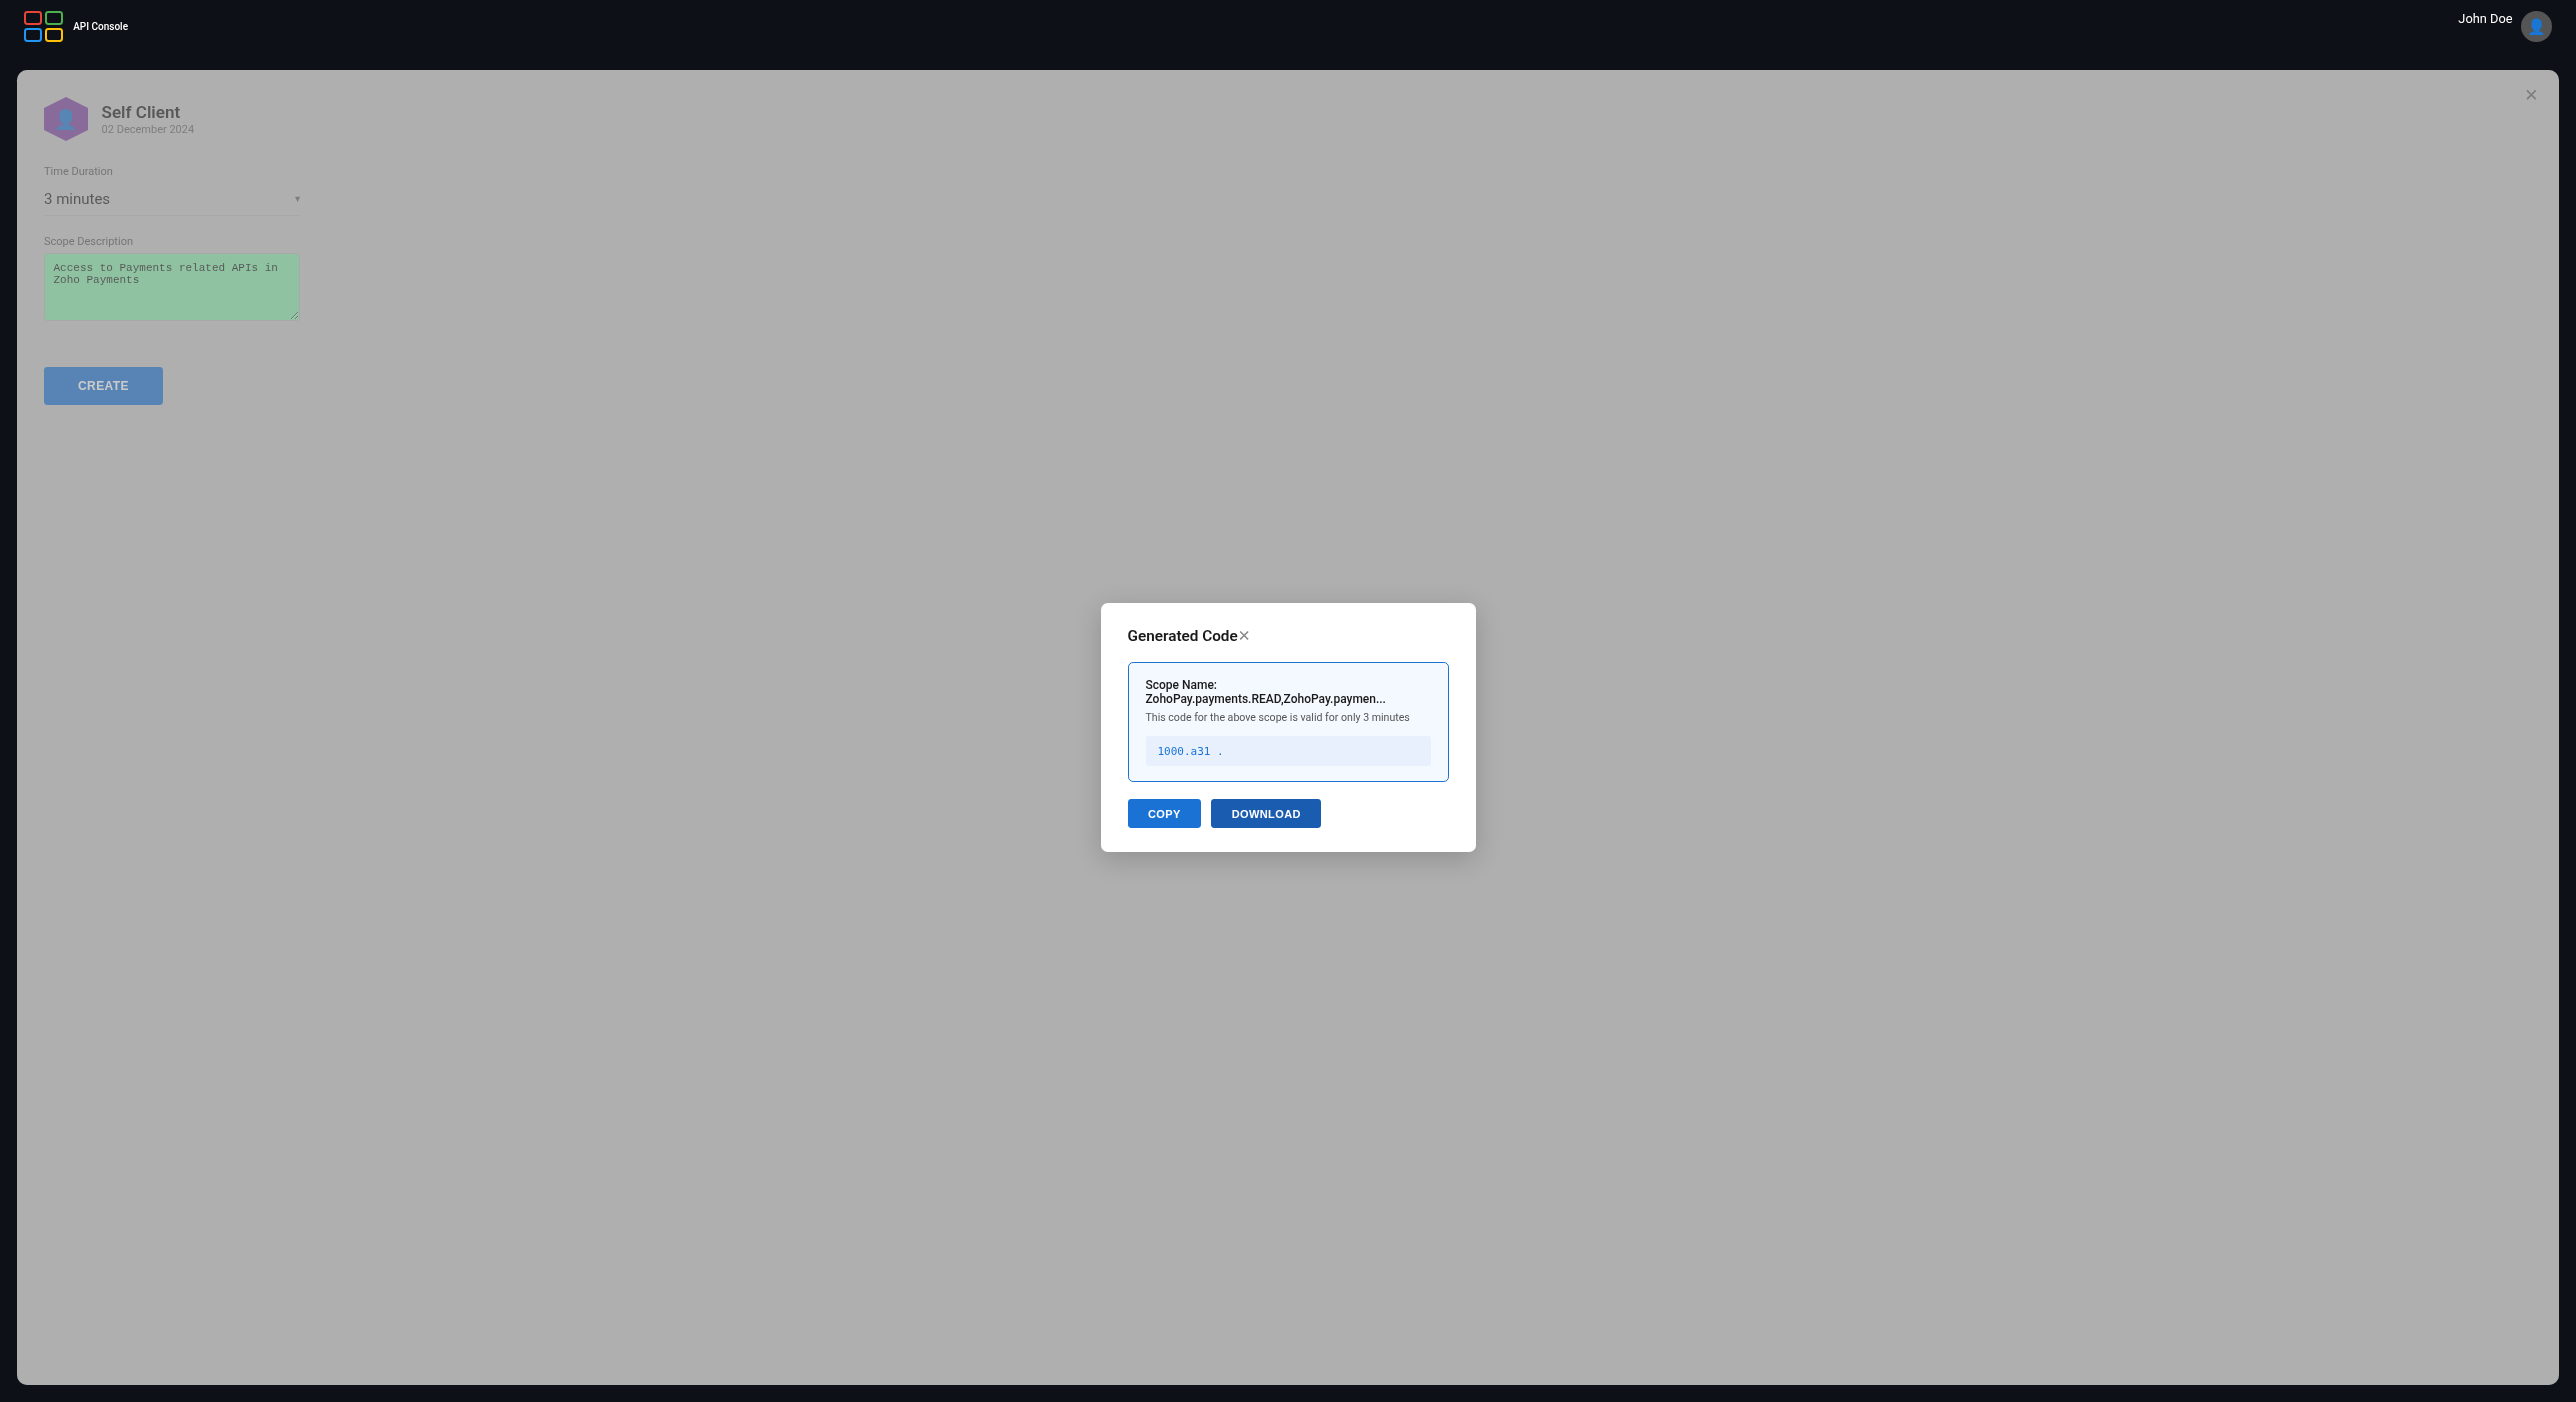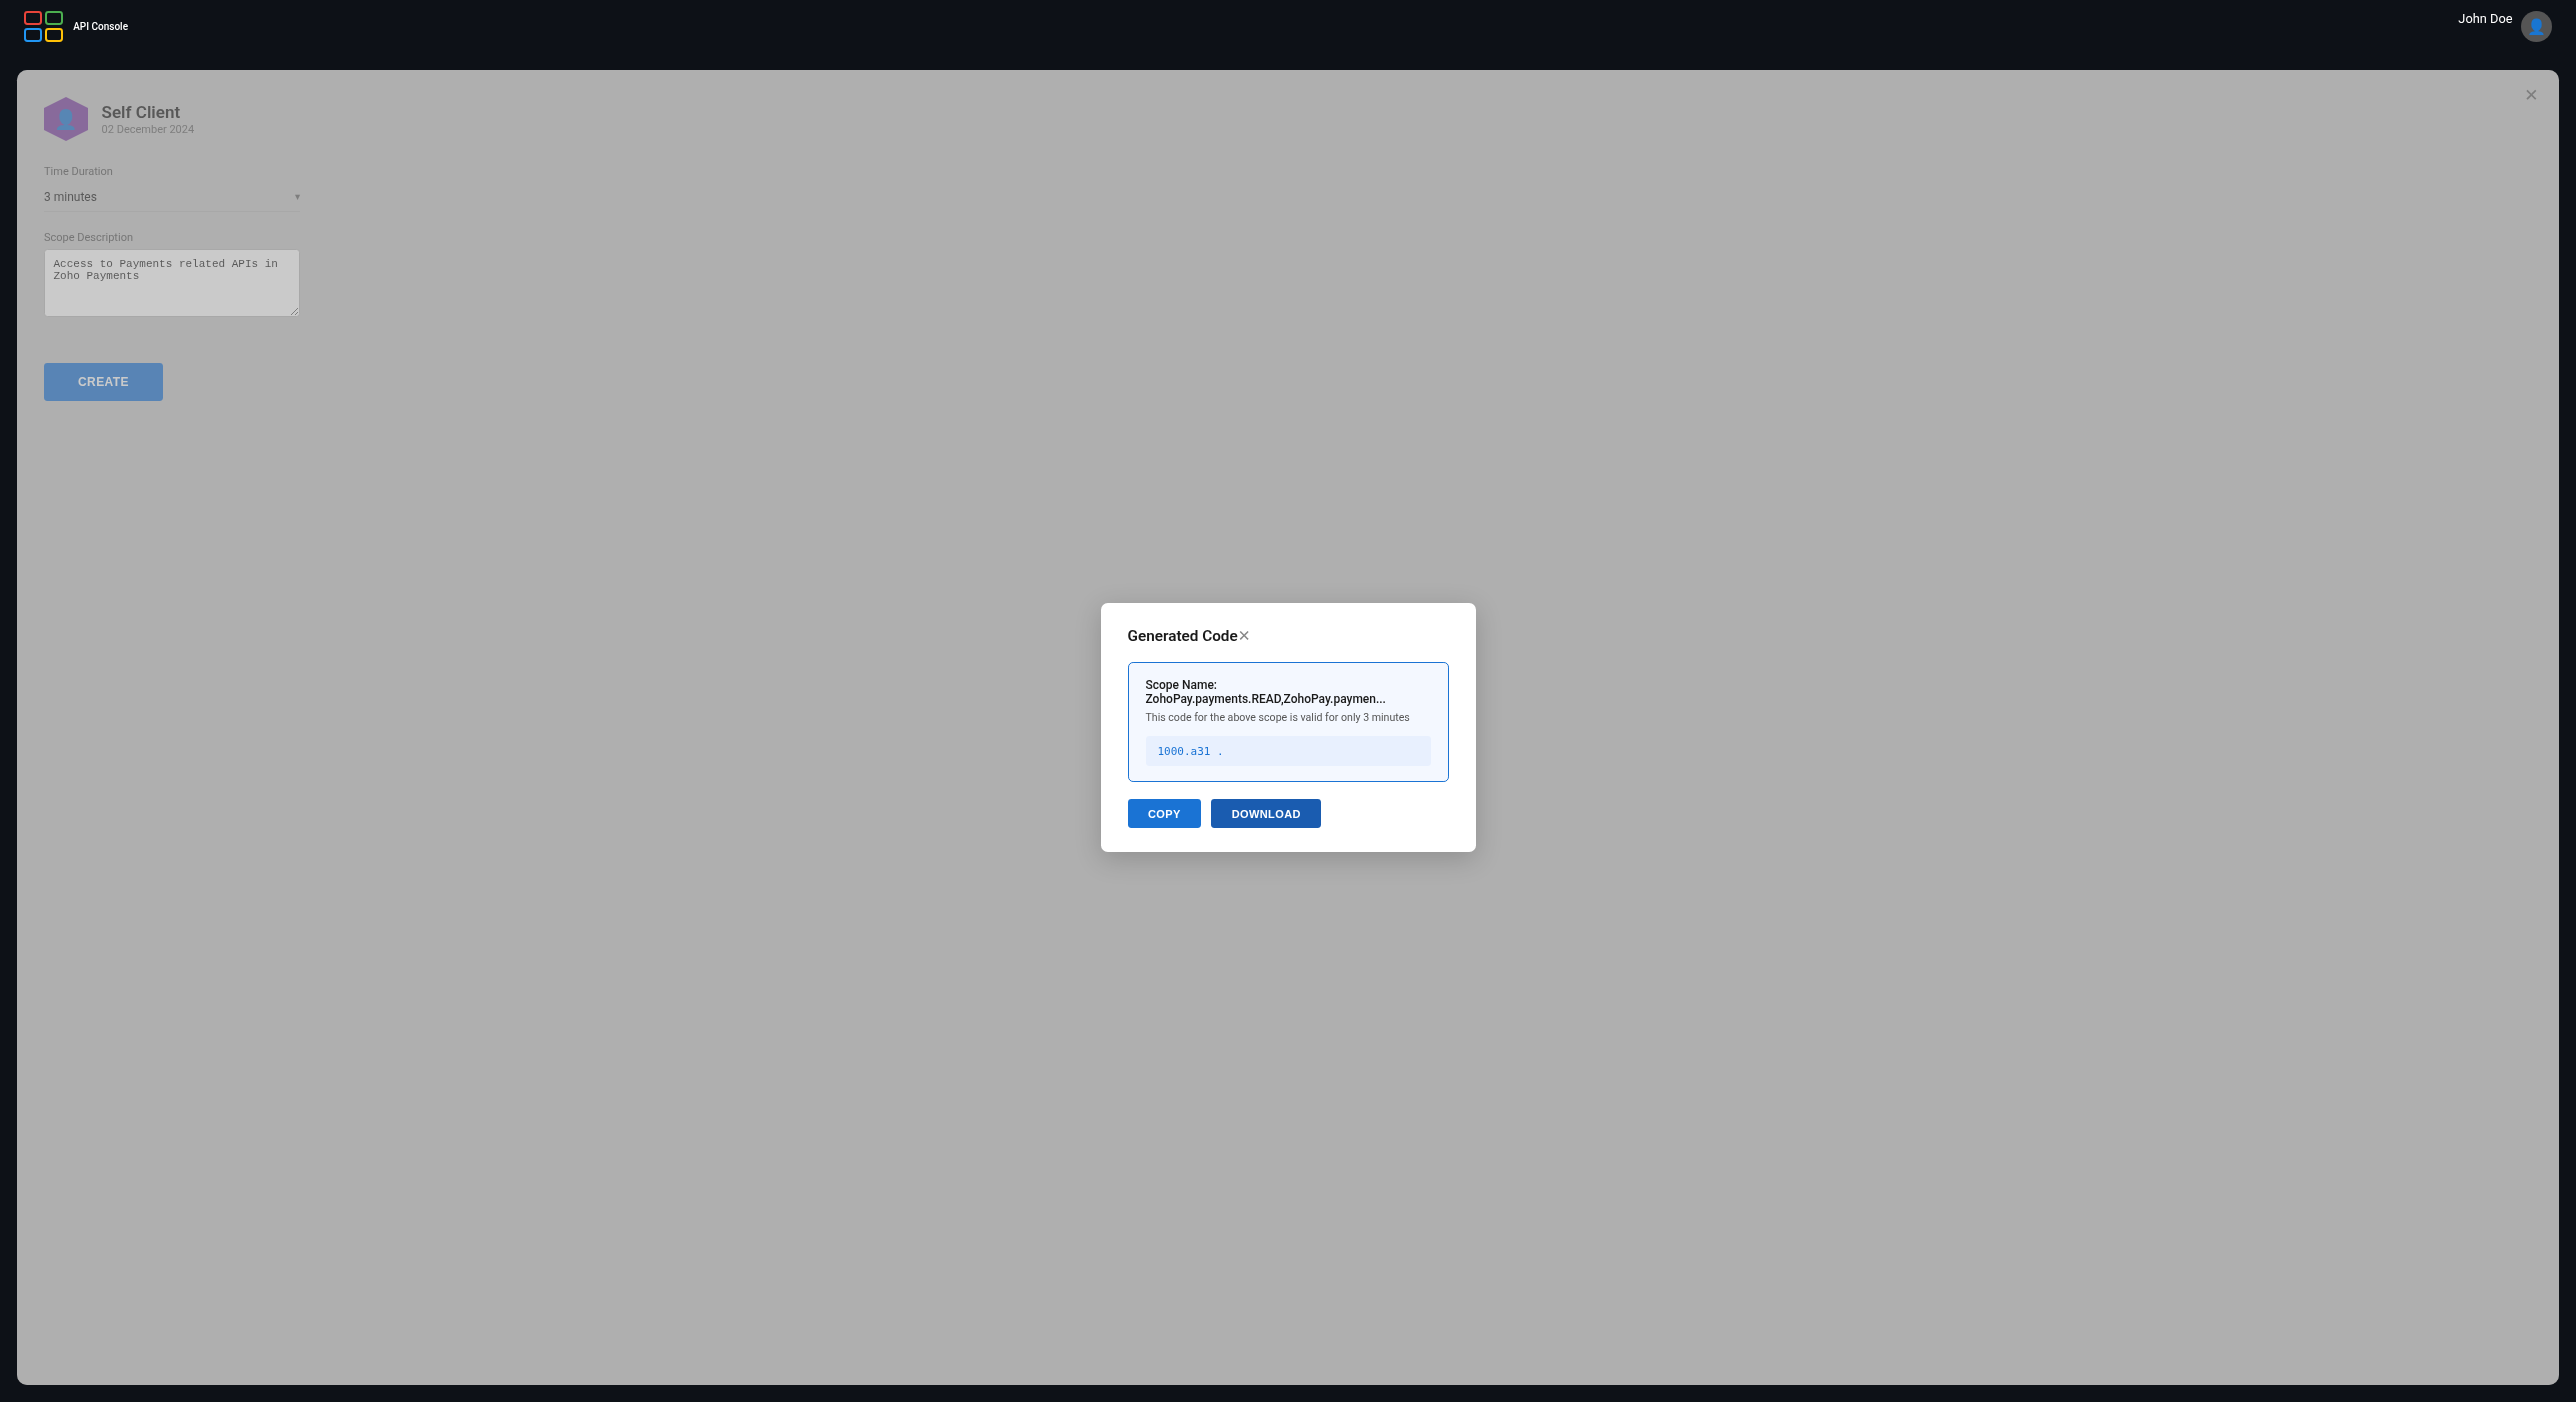--- a/index.html
+++ b/index.html
@@ -176,39 +176,39 @@
       display: flex;
       align-items: center;
       justify-content: space-between;
       padding: 6.8px 0;
       border-bottom: 0.9px solid #bbb;
       width: 256px;
       cursor: pointer;
     }
 
     .field-select .select-value {
-      font-size: 12px;
+      font-size: 15px;
       color: #1a1a1a;
     }
 
     .chevron-down {
       color: #666;
       font-size: 10.2px;
     }
 
     .scope-description-textarea {
       width: 256px;
       height: 68px;
       border: 0.9px solid #bbb;
       border-radius: 3.4px;
       padding: 8.5px;
       font-family: 'Courier New', monospace;
       font-size: 11px;
       color: #1a1a1a;
-      background: #ffffff;
+      background: #86efac;
       resize: vertical;
       outline: none;
     }
 
     
     .create-btn {
       background: #1a73d4;
       color: white;
       border: none;
       padding: 12px 34px;

